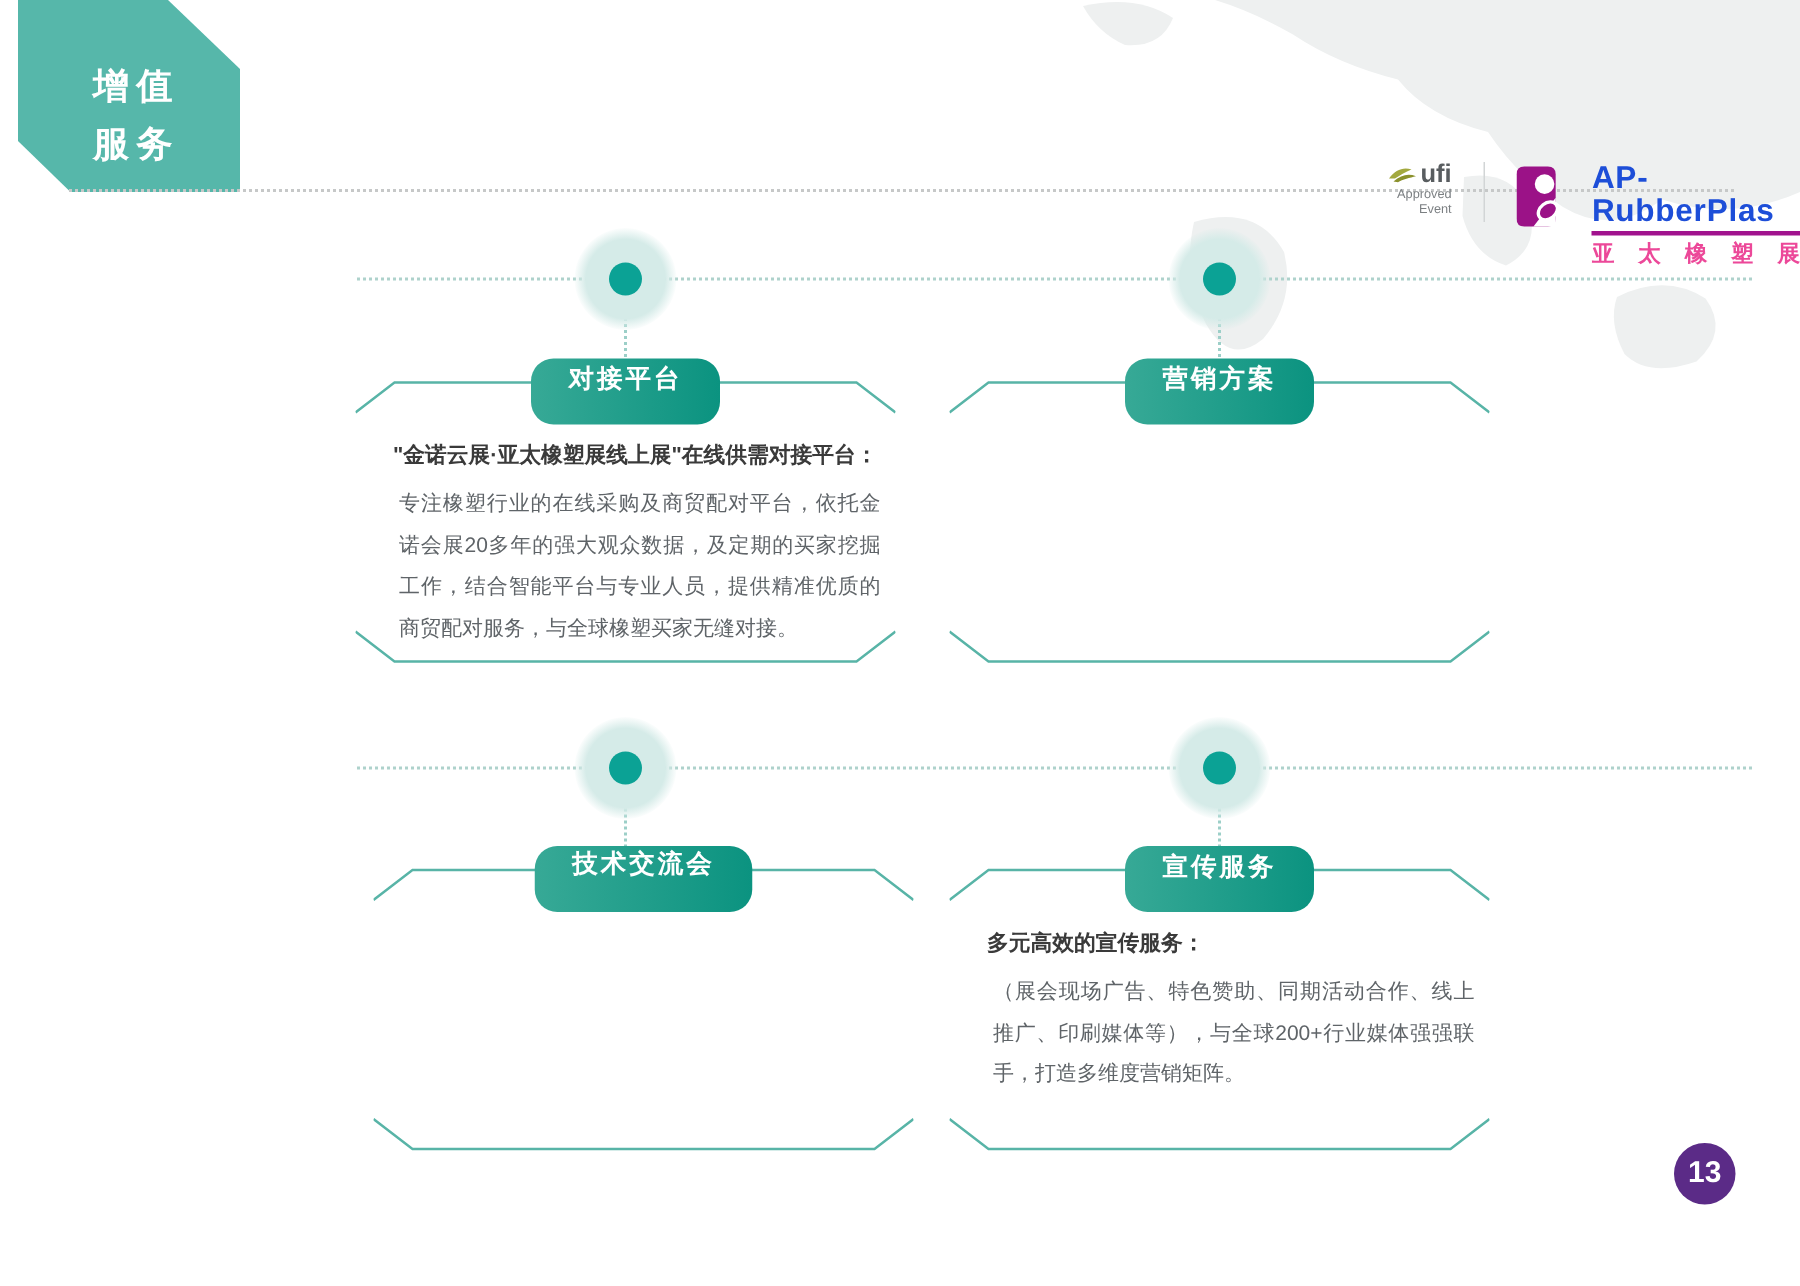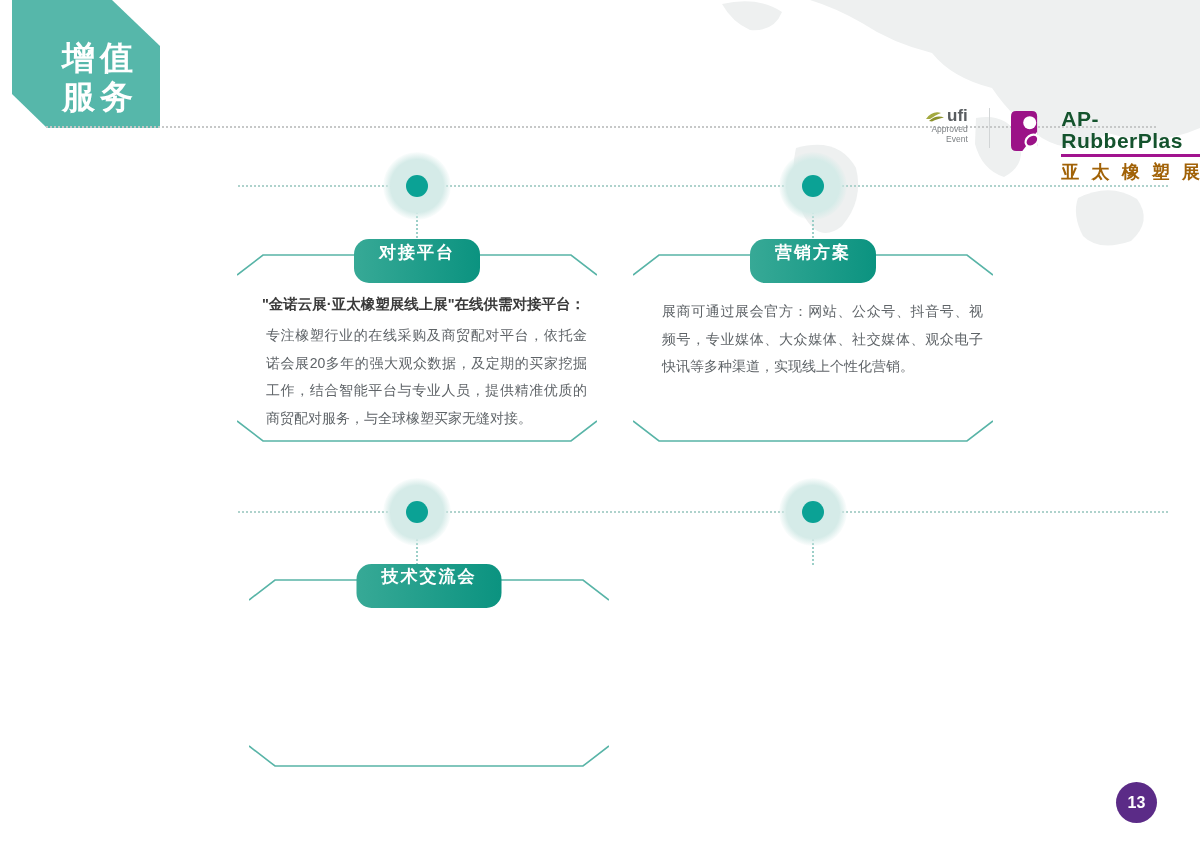--- a/index.html
+++ b/index.html
@@ -5,57 +5,57 @@
   html,body{margin:0;padding:0;background:#fff;}
   .page{position:relative;width:1200px;height:857px;background:#ffffff;overflow:hidden;
         font-family:"Liberation Sans","DejaVu Sans",sans-serif;}
 
   
   .map-svg{position:absolute;left:670px;top:0;}
 
   
   .header-block{position:absolute;left:0;top:0;width:160px;height:128px;background:#56b7aa;
                 clip-path:polygon(12px 0,112px 0,160px 46px,160px 128px,47px 128px,12px 94px);}
-  .header-title{position:absolute;left:62px;top:38px;color:#ffffff;font-size:33px;font-weight:bold;
+  .header-title{position:absolute;left:62px;top:38px;color:#ffffff;font-size:24px;font-weight:bold;
                 letter-spacing:5px;line-height:39px;z-index:3;}
   .header-rule{position:absolute;left:46px;top:126px;width:1110px;border-top:2px dotted #c6c8c8;}
 
   
   .logo-area{position:absolute;left:925px;top:84px;display:flex;align-items:flex-start;gap:21px;z-index:3;margin-top:24px;}
   .ufi{text-align:right;}
   .ufi-row{display:flex;align-items:center;justify-content:flex-end;gap:2px;}
   .ufi-name{font-size:17px;font-weight:bold;color:#595d60;line-height:16px;}
   .ufi-sub{font-size:8.5px;color:#7b7f82;line-height:10px;}
   .logo-divider{width:1px;height:40px;background:#d2d5d6;}
   .brand-text{display:flex;flex-direction:column;}
-  .brand-name{font-size:21px;font-weight:bold;color:#14532d;border-bottom:3px solid #a1138e;
+  .brand-name{font-size:21px;font-weight:bold;color:#1d4ed8;border-bottom:3px solid #a1138e;
               padding-bottom:2px;letter-spacing:0.5px;line-height:22px;}
-  .brand-cn{font-size:18px;font-weight:bold;color:#a16207;margin-top:3px;
+  .brand-cn{font-size:15px;font-weight:bold;color:#ec4899;margin-top:3px;
             text-align:justify;text-align-last:justify;}
 
   
   .row-rule{position:absolute;left:238px;width:930px;border-top:2px dotted #aed2cc;}
   .halo{position:absolute;width:68px;height:68px;border-radius:50%;
         background:radial-gradient(circle,#d5ebe8 55%,rgba(213,235,232,0) 72%);z-index:1;}
   .dot{position:absolute;width:22px;height:22px;border-radius:50%;background:#0ba295;z-index:2;}
   .vdash{position:absolute;border-left:2px dotted #9ccfc8;width:0;z-index:0;}
 
   
   .card{position:absolute;width:360px;height:190px;z-index:2;}
   .frame{position:absolute;left:0;top:0;}
   .pill{position:absolute;top:-14px;left:50%;transform:translateX(-50%);height:44px;line-height:28px;
         padding:0 25px;border-radius:15px;background:linear-gradient(90deg,#37a996,#0b9380);
         color:#ffffff;font-size:17px;font-weight:bold;letter-spacing:2px;white-space:nowrap;z-index:3;}
   .card-text{position:absolute;left:25px;right:6px;top:41px;}
   .card-heading{font-size:14.5px;font-weight:bold;color:#3a3a3a;margin:0 0 8px 0;line-height:20px;}
   .card-body{font-size:14px;color:#5f6468;line-height:27.5px;margin:4px;text-align:justify;}
 
   
-  .page-badge{position:absolute;left:1116px;top:782px;width:41px;height:41px;border-radius:50%;
-              background:#5b2b87;color:#ffffff;font-size:16px;font-weight:bold;
+  .page-badge{position:absolute;left:1116px;top:762px;width:41px;height:41px;border-radius:50%;
+              background:#5b2b87;color:#ffffff;font-size:20px;font-weight:bold;
               display:flex;align-items:center;justify-content:center;text-align:center;}
 </style>
 </head>
 <body>
 
 <div class="page">
 
   <svg class="map-svg" width="530" height="262" viewBox="0 0 530 262">
     <g fill="#eef0f0">
       <path d="M140,0 H530 V128 Q485,148 438,133 Q405,158 372,138 Q342,118 322,88 Q282,78 262,53 Q222,43 192,23 Q166,8 140,0 Z"></path>
@@ -129,30 +129,40 @@
     </div>
   </div>
 
   <div class="card" style="left:633px;top:253px;">
     <svg class="frame" width="360" height="190">
       <polyline points="0,22 26,2 334,2 360,22" fill="none" stroke="#58b4a7" stroke-width="1.6"></polyline>
       <polyline points="0,168 26,188 334,188 360,168" fill="none" stroke="#58b4a7" stroke-width="1.6"></polyline>
     </svg>
     <div class="pill">营销方案</div>
     <div class="card-text">
-      <p class="card-body">展商可通过展会官方：网站、公众号、抖音号、视频号，专业媒体、大众媒体、社交媒体、观众电子快讯等多种渠道，实现线上个性化营销。</p>
     </div>
   </div>
 
   <div class="card" style="left:249px;top:578px;font-family:Liberation Mono, monospace;">
     <svg class="frame" width="360" height="190">
       <polyline points="0,22 26,2 334,2 360,22" fill="none" stroke="#58b4a7" stroke-width="1.6"></polyline>
       <polyline points="0,168 26,188 334,188 360,168" fill="none" stroke="#58b4a7" stroke-width="1.6"></polyline>
     </svg>
     <div class="pill">技术交流会</div>
     <div class="card-text">
     </div>
   </div>
 
+  <div class="card" style="left:633px;top:578px;">
+    <svg class="frame" width="360" height="190">
+      <polyline points="0,22 26,2 334,2 360,22" fill="none" stroke="#58b4a7" stroke-width="1.6"></polyline>
+      <polyline points="0,168 26,188 334,188 360,168" fill="none" stroke="#58b4a7" stroke-width="1.6"></polyline>
+    </svg>
+    <div class="pill">宣传服务</div>
+    <div class="card-text">
+      <p class="card-heading">多元高效的宣传服务：</p>
+      <p class="card-body">（展会现场广告、特色赞助、同期活动合作、线上推广、印刷媒体等），与全球200+行业媒体强强联手，打造多维度营销矩阵。</p>
+    </div>
+  </div>
 
   <div class="page-badge">13</div>
 
 </div>
 
 </body></html>

